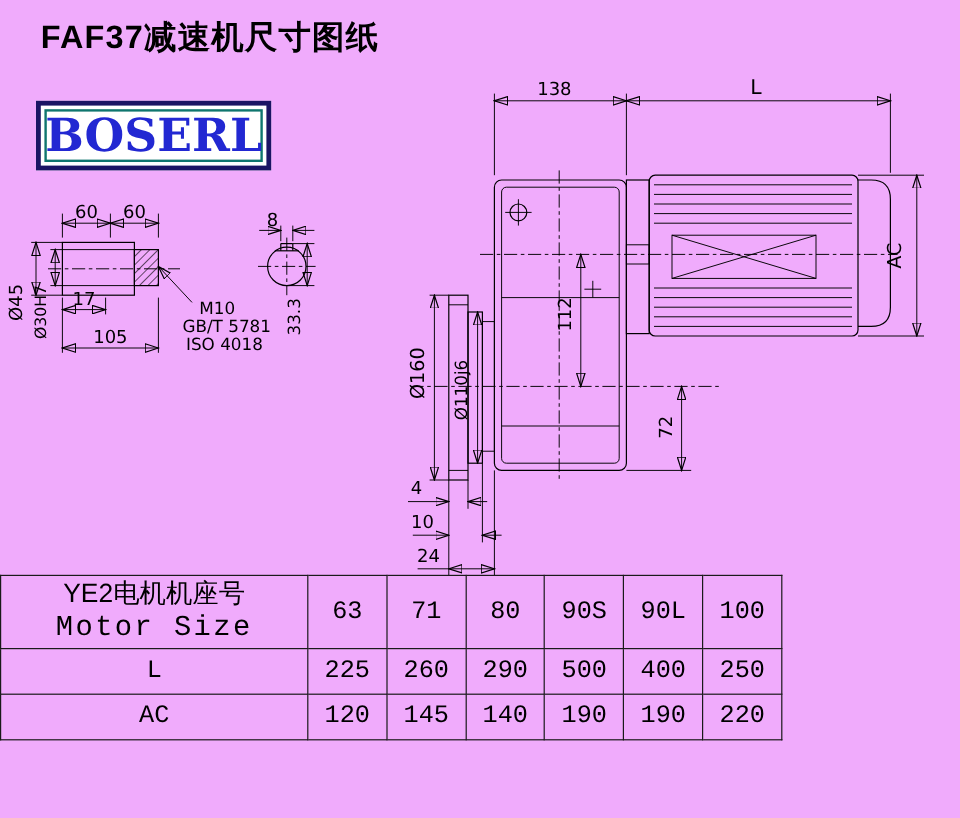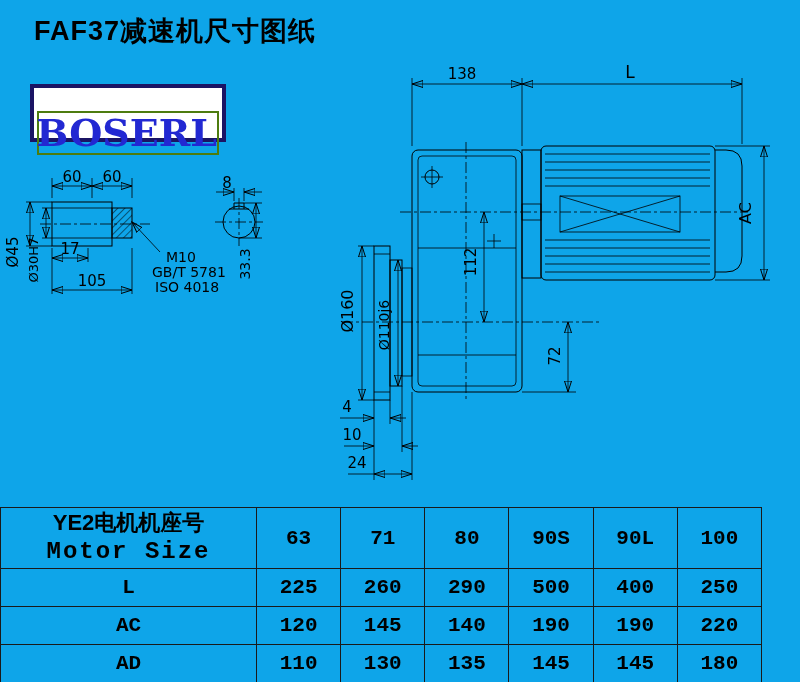--- a/index.html
+++ b/index.html
@@ -1,43 +1,43 @@
 <!DOCTYPE html>
 <html><head>
 <meta charset="utf-8">
 <style>
   * { margin:0; padding:0; box-sizing:border-box; }
   html,body { width:800px; height:682px; background:#ffffff; overflow:hidden;
               font-family:"Liberation Sans", sans-serif; }
-  .page { position:relative; width:800px; height:682px; background:#0ea5e9; }
+  .page { position:relative; width:800px; height:682px; background:#f0abfc; }
 
   .title { position:absolute; left:34px; top:13px; font-size:27px; font-weight:bold;
            color:#000; letter-spacing:1px; font-family:"Liberation Sans", sans-serif; }
 
   .logo { position:absolute; left:30px; top:84px; width:196px; height:58px;
           border:4px solid #1b1464; background:#fff; padding:3px; }
-  .logo-inner { width:100%; height:100%; border:2px solid #4d7c0f;
-                display:flex; align-items:center; justify-content:flex-end;margin-top:20px; }
+  .logo-inner { width:100%; height:100%; border:2px solid #0f766e;
+                display:flex; align-items:center; justify-content:center; }
   .logo-text { font-family:"DejaVu Serif", "Liberation Serif", serif; font-weight:bold;
                font-size:38px; color:#2228d2; line-height:1; }
 
   svg.drawing { position:absolute; left:0; top:0; }
   .drawing line, .drawing rect, .drawing circle, .drawing path, .drawing polyline
     { stroke:#000; stroke-width:1; fill:none; }
   .drawing .thin { stroke-width:0.8; }
   .drawing .cl { stroke-dasharray:11 3 3 3; stroke-width:0.8; }
   .drawing text { stroke:none; fill:#000; font-size:15px;
                   font-family:"DejaVu Sans", "Liberation Sans", sans-serif; }
   .drawing text.f13 { font-size:13px; }
   .drawing text.f14 { font-size:14px; }
   .drawing text.f16 { font-size:16px; }
   .drawing text.f17 { font-size:17px; }
 
-  table.dim-table { position:absolute; left:0; top:507px; width:762px;
-                    border-collapse:collapse; table-layout:fixed;font-weight:bold; }
+  table.dim-table { position:absolute; left:0; top:479px; width:652px;
+                    border-collapse:collapse; table-layout:fixed; }
   .dim-table td { border:1px solid #1a1a1a; text-align:center; vertical-align:middle;
                   font-family:"Liberation Mono", "DejaVu Sans Mono", monospace;
                   font-size:21px; color:#000; height:38px; padding:0; }
   .dim-table col.c0 { width:256px; }
   .dim-table tr.hdr td { height:61px; }
   .hdr-cn { font-family:"Liberation Sans", sans-serif; font-size:22px; line-height:1.3; }
   .hdr-en { font-family:"Liberation Mono", "DejaVu Sans Mono", monospace;
             font-size:24px; letter-spacing:2px; line-height:1.2; }
 </style>
 </head>
@@ -237,25 +237,16 @@
     </tr>
     <tr>
       <td>AC</td>
       <td>120</td>
       <td>145</td>
       <td>140</td>
       <td>190</td>
       <td>190</td>
       <td>220</td>
     </tr>
-    <tr>
-      <td>AD</td>
-      <td>110</td>
-      <td>130</td>
-      <td>135</td>
-      <td>145</td>
-      <td>145</td>
-      <td>180</td>
-    </tr>
   </tbody>
     </table>
 
 </div>
 
 </body></html>

